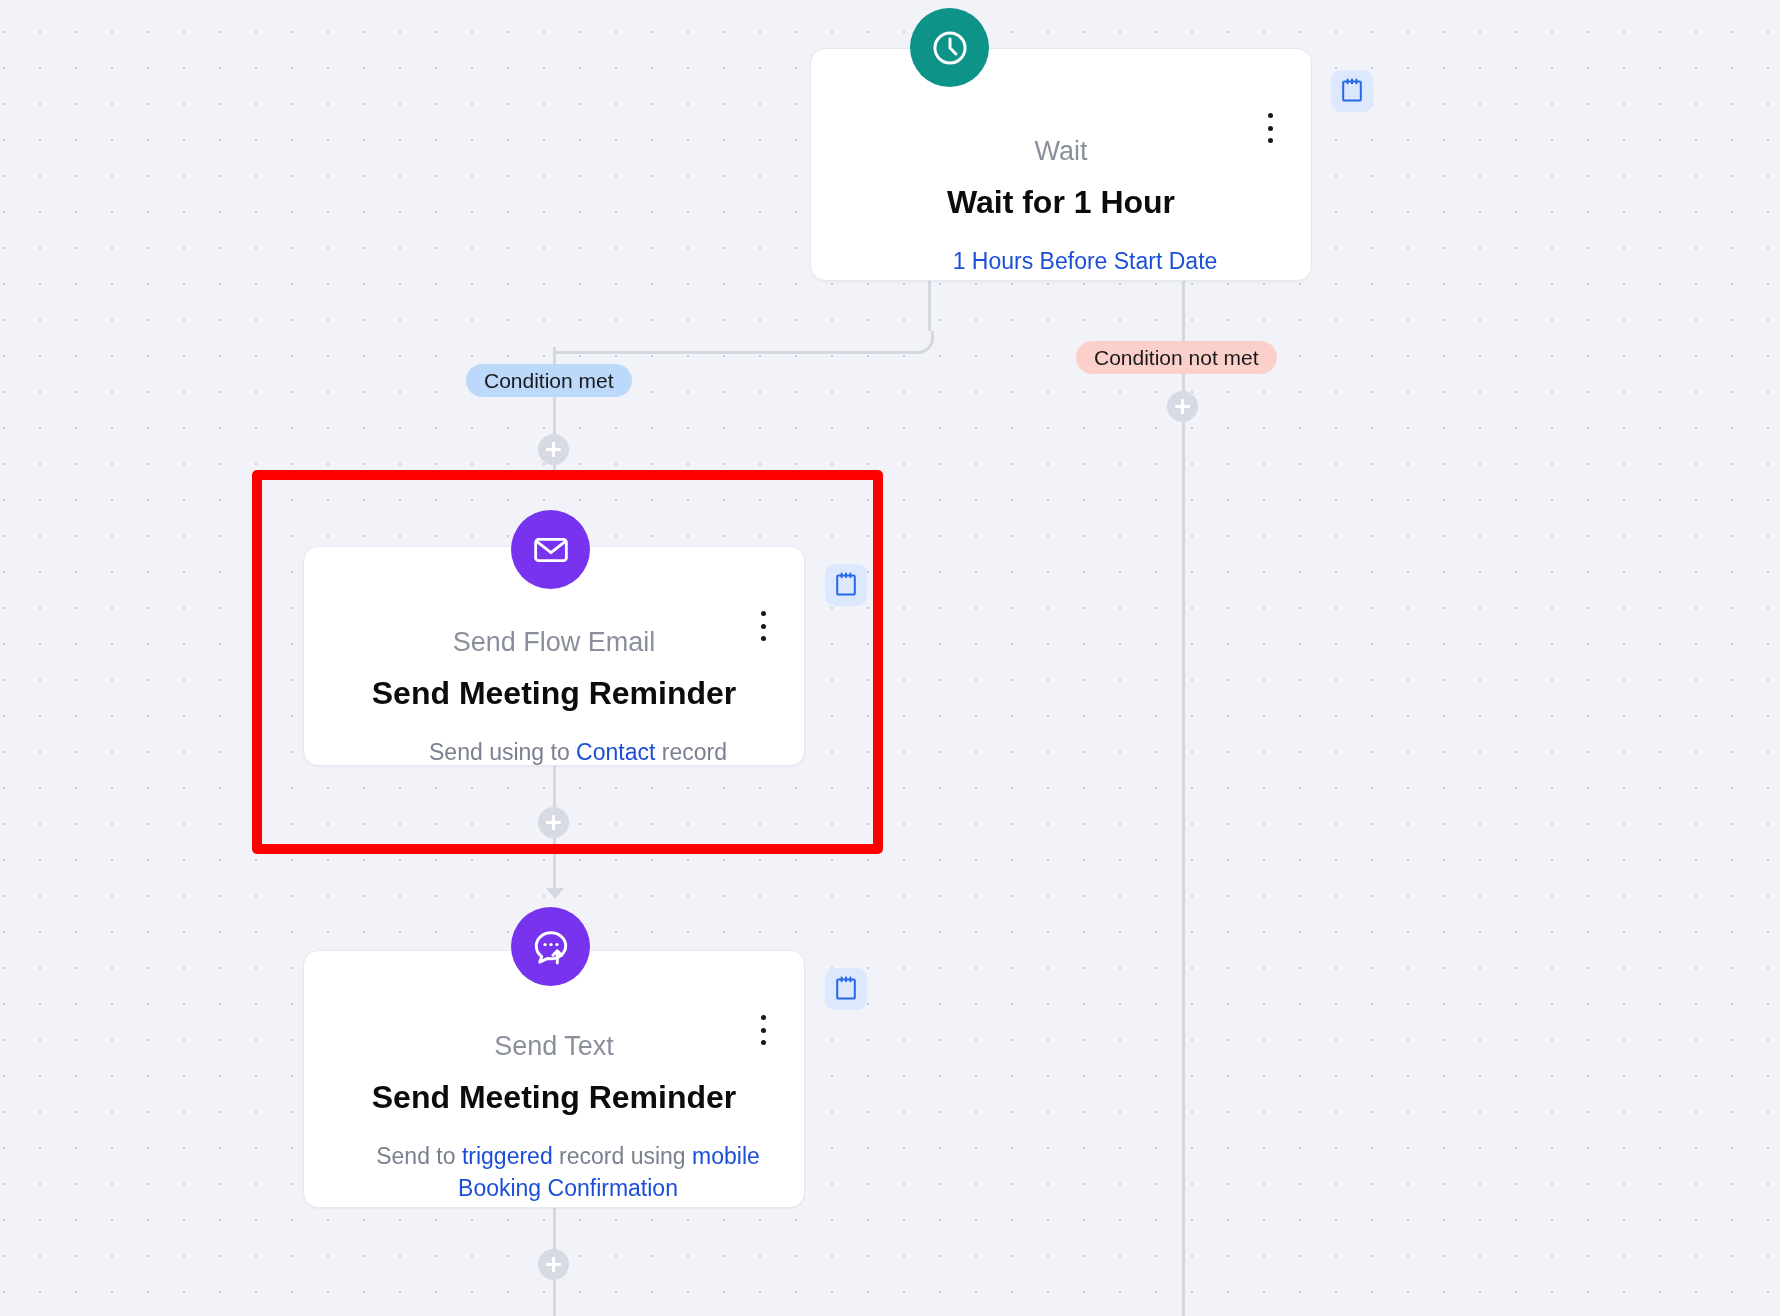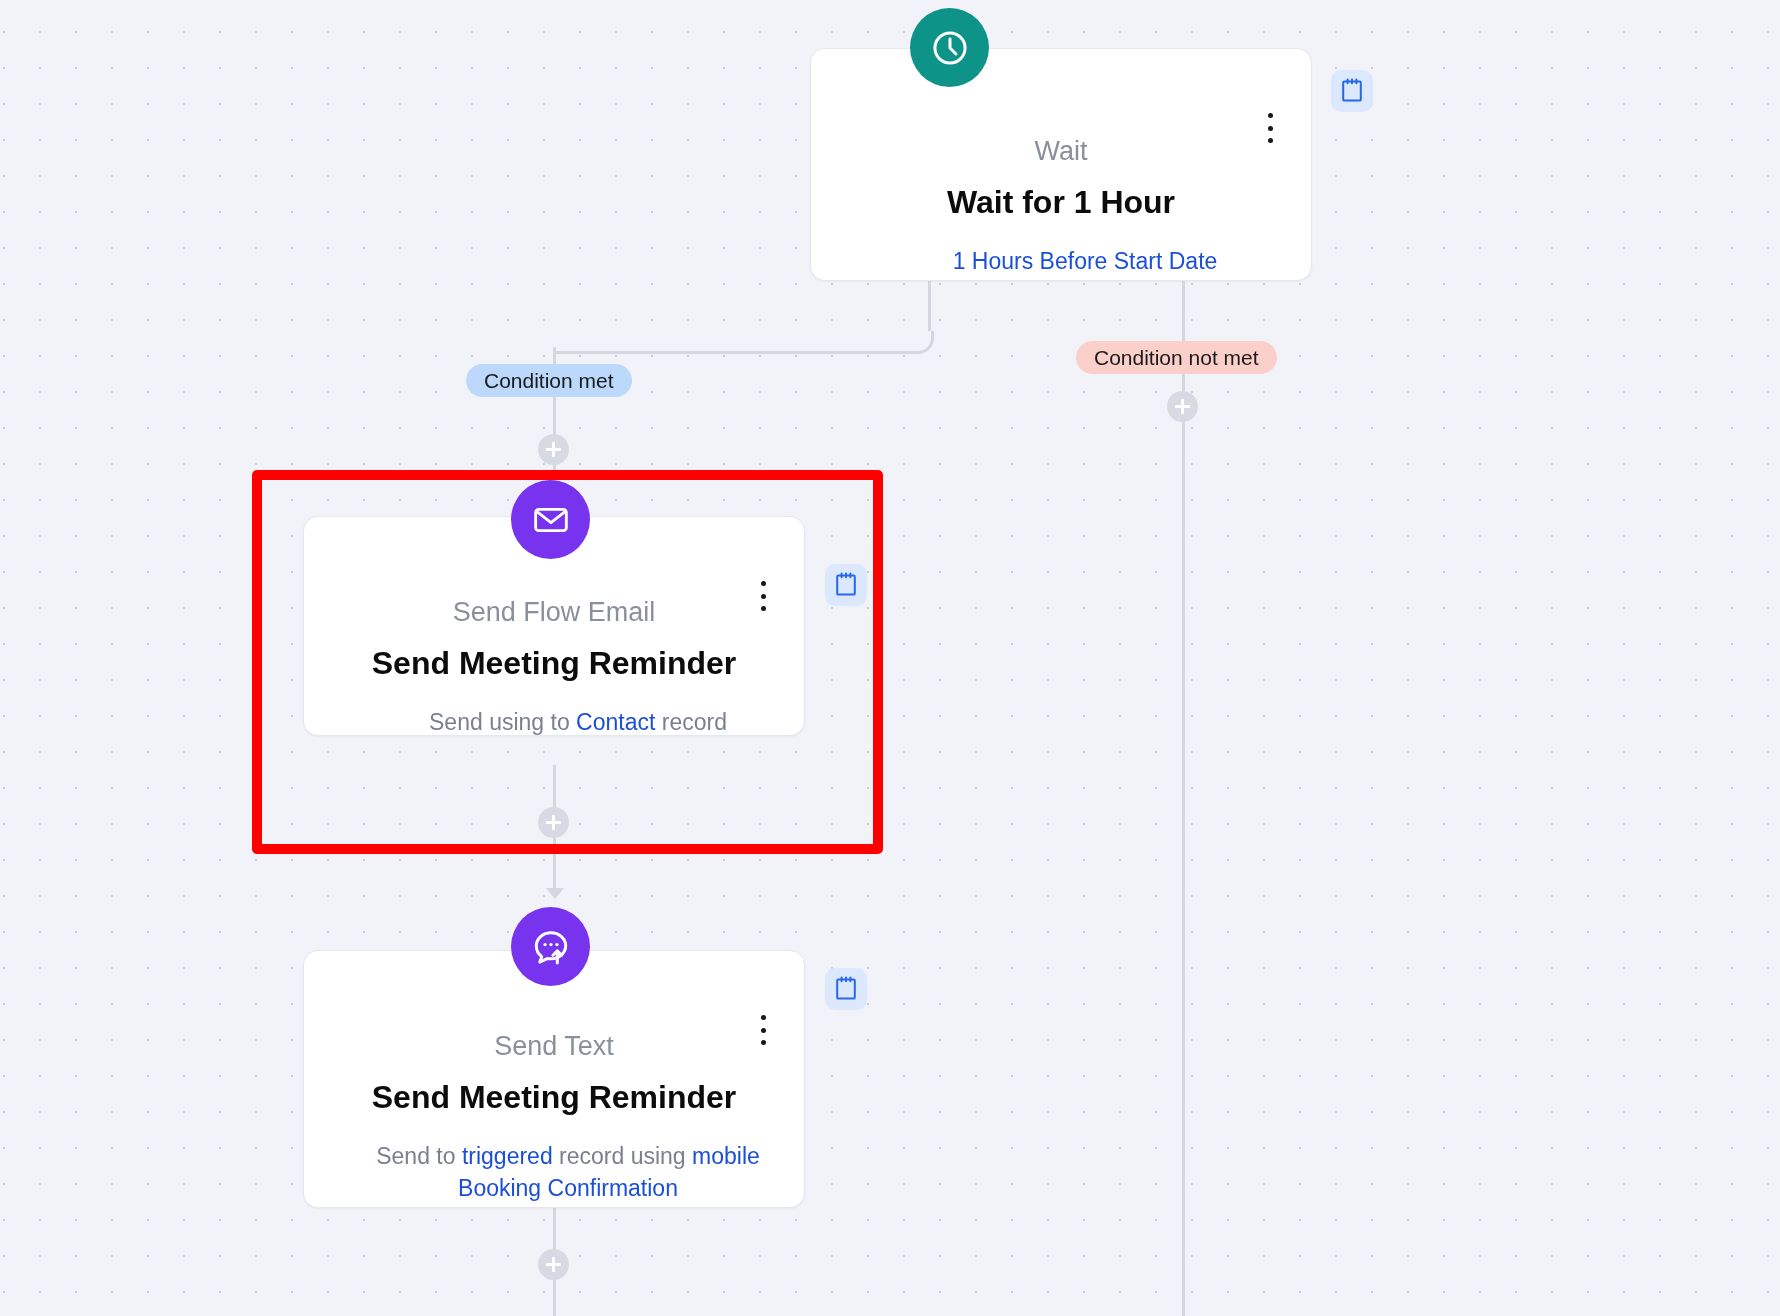--- a/index.html
+++ b/index.html
@@ -241,21 +241,21 @@
     </div>
   </div>
 
   <div class="badge" style="left:1331px; top:70px;">
     <svg width="24" height="26" viewBox="0 0 24 26" fill="none" stroke="#2767e8" stroke-width="2" stroke-linecap="round" stroke-linejoin="round">
       <rect x="3.2" y="3.6" width="17.6" height="19" rx="1.2"></rect>
       <path d="M7.6 1.6 V5.2 M12 1.6 V5.2 M16.4 1.6 V5.2"></path>
     </svg>
   </div>
 
-  <div class="node" style="left:303px; top:516px;">
+  <div class="node" style="left:303px; top:546px;">
     <div class="card" style="width:502px; height:220px;">
       <div class="kebab" style="right:28px; top:62px;">
         <span></span>
         <span></span>
         <span></span>
       </div>
       <div class="card-type" style="margin-top:80px;">Send Flow Email</div>
       <div class="card-title" style="margin-top:17px;">Send Meeting Reminder</div>
       <div class="card-desc" style="margin-top:25px;">
         <span>Send using to</span>

